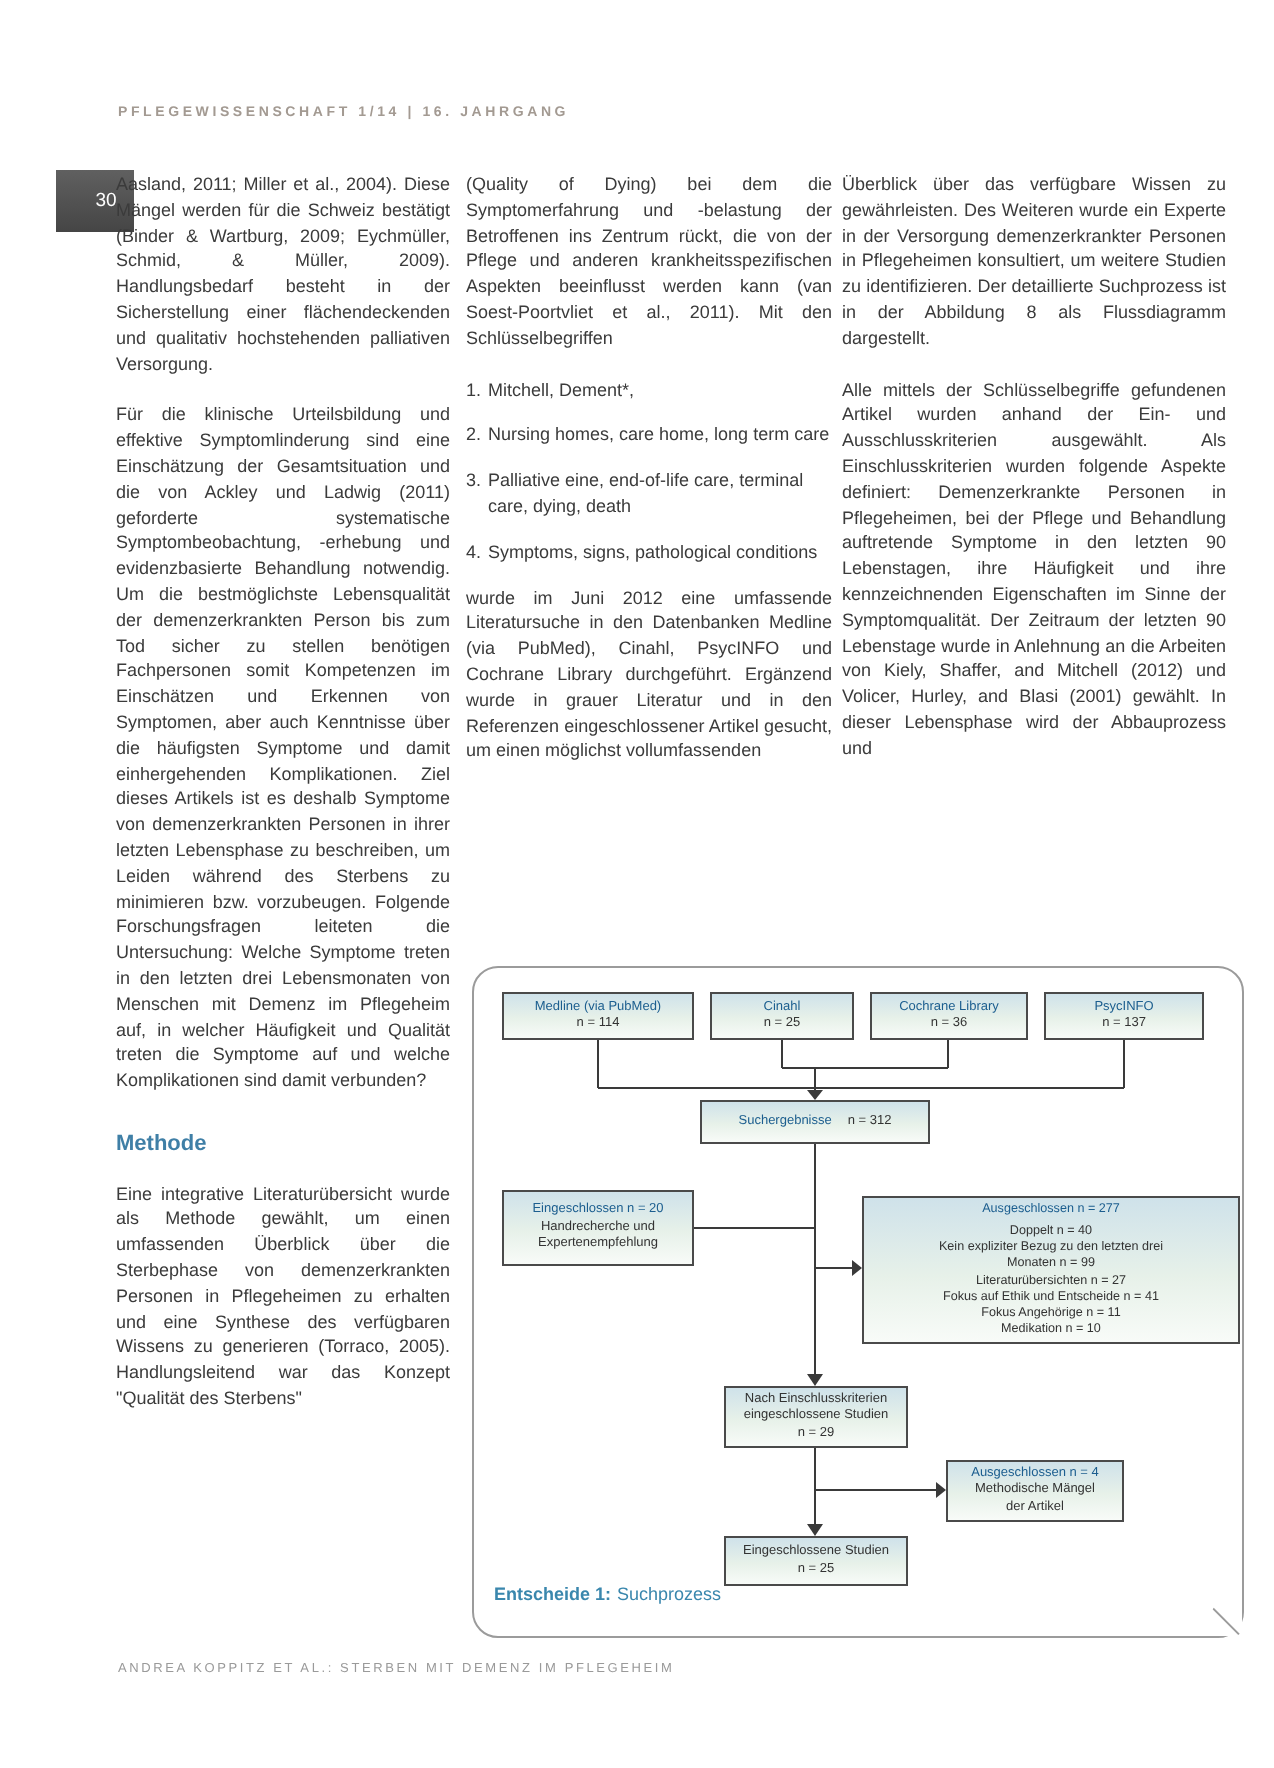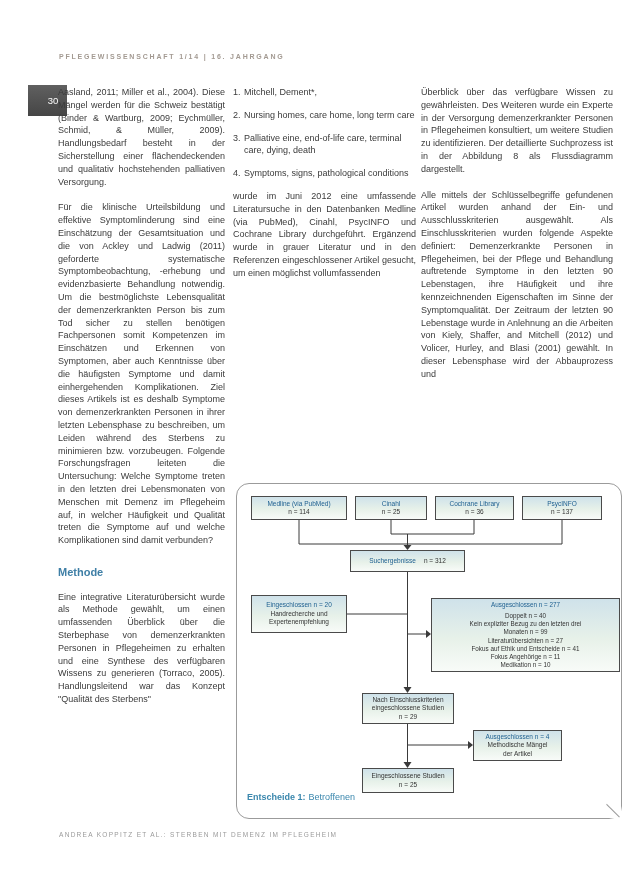--- a/index.html
+++ b/index.html
@@ -56,20 +56,21 @@
   <div class="pagenum">30</div>
 
   <div class="col col1">
     <p>Aasland, 2011; Miller et al., 2004). Diese Mängel werden für die Schweiz bestätigt (Binder &amp; Wartburg, 2009; Eychmüller, Schmid, &amp; Müller, 2009). Handlungsbedarf besteht in der Sicherstellung einer flächendeckenden und qualitativ hochstehenden palliativen Versorgung.</p>
     <p>Für die klinische Urteilsbildung und effektive Symptomlinderung sind eine Einschätzung der Gesamtsituation und die von Ackley und Ladwig (2011) geforderte systematische Symptombeobachtung, -erhebung und evidenzbasierte Behandlung notwendig. Um die bestmöglichste Lebensqualität der demenzerkrankten Person bis zum Tod sicher zu stellen benötigen Fachpersonen somit Kompetenzen im Einschätzen und Erkennen von Symptomen, aber auch Kenntnisse über die häufigsten Symptome und damit einhergehenden Komplikationen. Ziel dieses Artikels ist es deshalb Symptome von demenzerkrankten Personen in ihrer letzten Lebensphase zu beschreiben, um Leiden während des Sterbens zu minimieren bzw. vorzubeugen. Folgende Forschungsfragen leiteten die Untersuchung: Welche Symptome treten in den letzten drei Lebensmonaten von Menschen mit Demenz im Pflegeheim auf, in welcher Häufigkeit und Qualität treten die Symptome auf und welche Komplikationen sind damit verbunden?</p>
     <div class="h">Methode</div>
     <p>Eine integrative Literaturübersicht wurde als Methode gewählt, um einen umfassenden Überblick über die Sterbephase von demenzerkrankten Personen in Pflegeheimen zu erhalten und eine Synthese des verfügbaren Wissens zu generieren (Torraco, 2005). Handlungsleitend war das Konzept "Qualität des Sterbens"</p>
   </div>
 
   <div class="col col2">
+    <p>(Quality of Dying) bei dem die Symptomerfahrung und -belastung der Betroffenen ins Zentrum rückt, die von der Pflege und anderen krankheitsspezifischen Aspekten beeinflusst werden kann (van Soest-Poortvliet et al., 2011). Mit den Schlüsselbegriffen</p>
     <div class="li">
       <span class="num">1.</span>
       <span class="lt">Mitchell, Dement*,</span>
     </div>
     <div class="li">
       <span class="num">2.</span>
       <span class="lt">Nursing homes, care home, long term care</span>
     </div>
     <div class="li">
       <span class="num">3.</span>
@@ -163,21 +164,21 @@
       <div>Methodische Mängel</div>
       <div>der Artikel</div>
     </div>
 
     <div class="node n-fin">
       <div>Eingeschlossene Studien</div>
       <div>n = 25</div>
     </div>
 
     <div class="caption">
-      <b>Entscheide 1:</b><span>Betroffenen</span>
+      <b>Entscheide 1:</b><span>Suchprozess</span>
     </div>
 
     <div class="curl"></div>
   </div>
 
   <div class="footer">ANDREA KOPPITZ ET AL.: STERBEN MIT DEMENZ IM PFLEGEHEIM</div>
 
 </div>
 
 </body></html>

